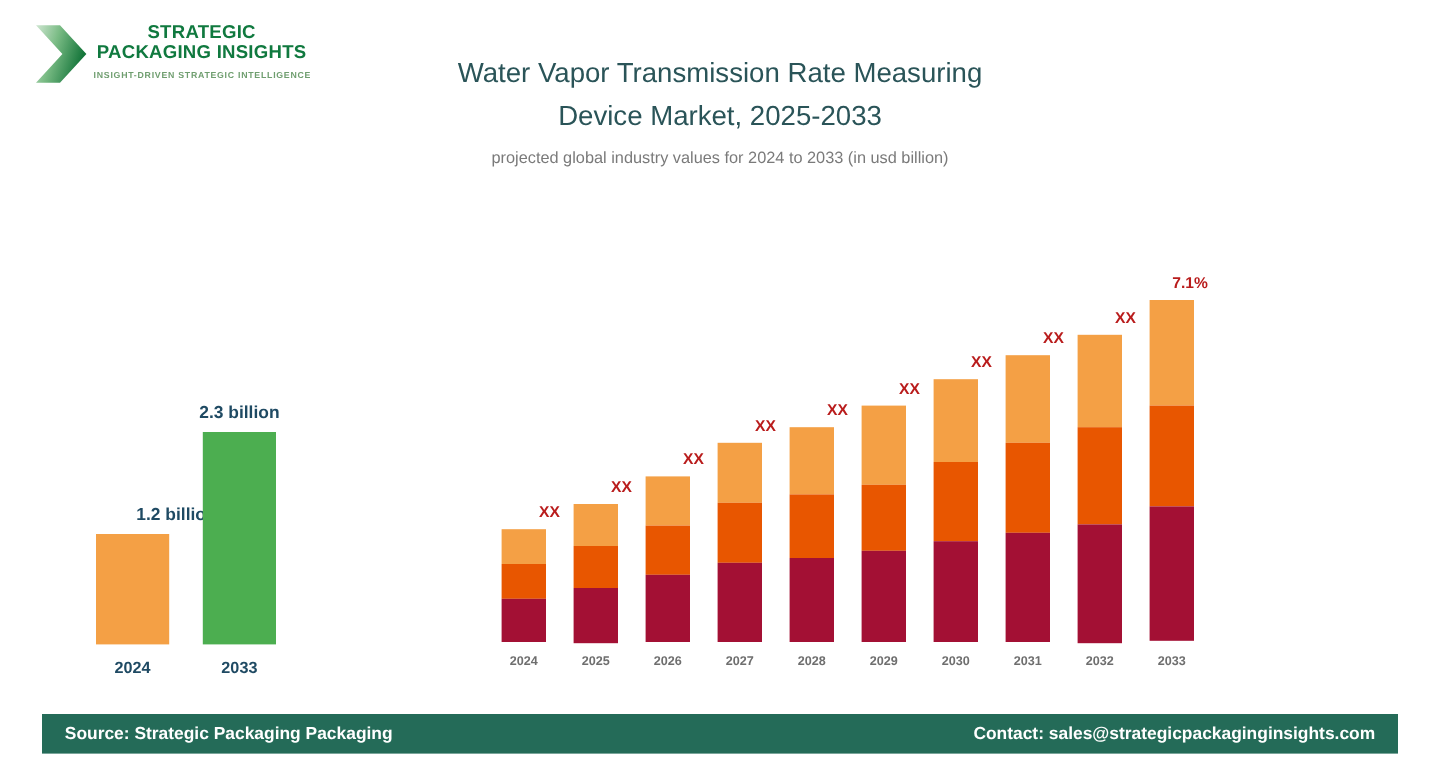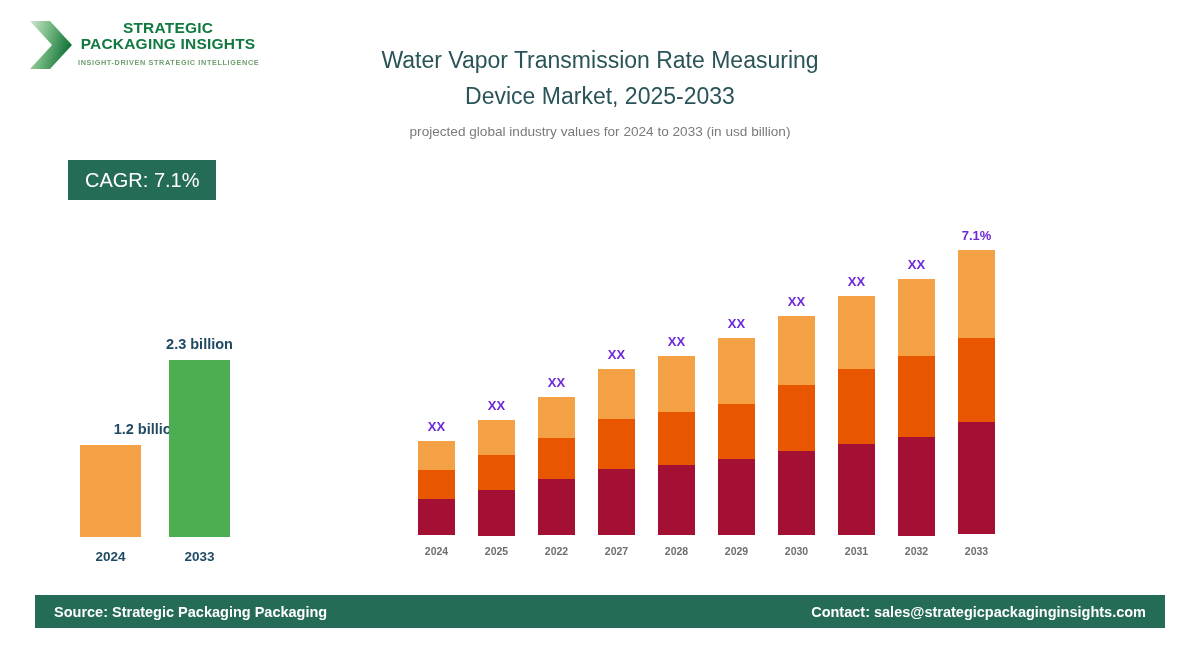--- a/index.html
+++ b/index.html
@@ -143,24 +143,24 @@
   .sb-bar {
     position: absolute;
     bottom: 25px;
     width: 37px;
   }
   .sb-seg { width: 100%; }
   .sb-top-label {
     position: absolute;
     width: 60px;
     left: -11.5px;
-    text-align: center;
+    text-align: right;
     font-size: 13px;
     font-weight: bold;
-    color: #6d28d9;
+    color: #b91c1c;
     white-space: nowrap;
   }
   .sb-year {
     position: absolute;
     bottom: 3px;
     width: 37px;
     text-align: center;
     font-size: 10.5px;
     font-weight: bold;
     color: #6e6e6e;
@@ -210,23 +210,20 @@
       <div id="logo-tagline">INSIGHT-DRIVEN STRATEGIC INTELLIGENCE</div>
     </div>
   </div>
 
   <div id="title-wrap">
     <div class="title-line">Water Vapor Transmission Rate Measuring</div>
     <div class="title-line">Device Market, 2025-2033</div>
     <div id="subtitle">projected global industry values for 2024 to 2033 (in usd billion)</div>
   </div>
 
-  <div id="cagr-badge">
-    <span>CAGR: 7.1%</span>
-  </div>
 
   <div id="left-chart">
       <div class="lc-bar" style="left: 30px; height: 92px; background: rgb(244, 160, 69);"></div>
       <div class="lc-label" style="left: -9.5px; bottom: 133px; text-align: right;">1.2 billion</div>
       <div class="lc-year" style="left: 30px;">2024</div>
       <div class="lc-bar" style="left: 119px; height: 177px; background: rgb(76, 174, 80);"></div>
       <div class="lc-label" style="left: 79.5px; bottom: 218px;">2.3 billion</div>
       <div class="lc-year" style="left: 119px;">2033</div>
     </div>
 
@@ -249,21 +246,21 @@
         <div class="sb-top-label" style="bottom: 147px;">XX</div>
         <div class="sb-year">2025</div>
       </div>
       <div class="sb-col" style="left: 128px;">
         <div class="sb-bar" style="height: 138px;">
           <div class="sb-seg" style="height: 41px; background: rgb(244, 160, 69);"></div>
           <div class="sb-seg" style="height: 41px; background: rgb(232, 86, 0);"></div>
           <div class="sb-seg" style="height: 56px; background: rgb(163, 16, 52);"></div>
         </div>
         <div class="sb-top-label" style="bottom: 170px;">XX</div>
-        <div class="sb-year">2022</div>
+        <div class="sb-year">2026</div>
       </div>
       <div class="sb-col" style="left: 188px;">
         <div class="sb-bar" style="height: 166px;">
           <div class="sb-seg" style="height: 50px; background: rgb(244, 160, 69);"></div>
           <div class="sb-seg" style="height: 50px; background: rgb(232, 86, 0);"></div>
           <div class="sb-seg" style="height: 66px; background: rgb(163, 16, 52);"></div>
         </div>
         <div class="sb-top-label" style="bottom: 198px;">XX</div>
         <div class="sb-year">2027</div>
       </div>

